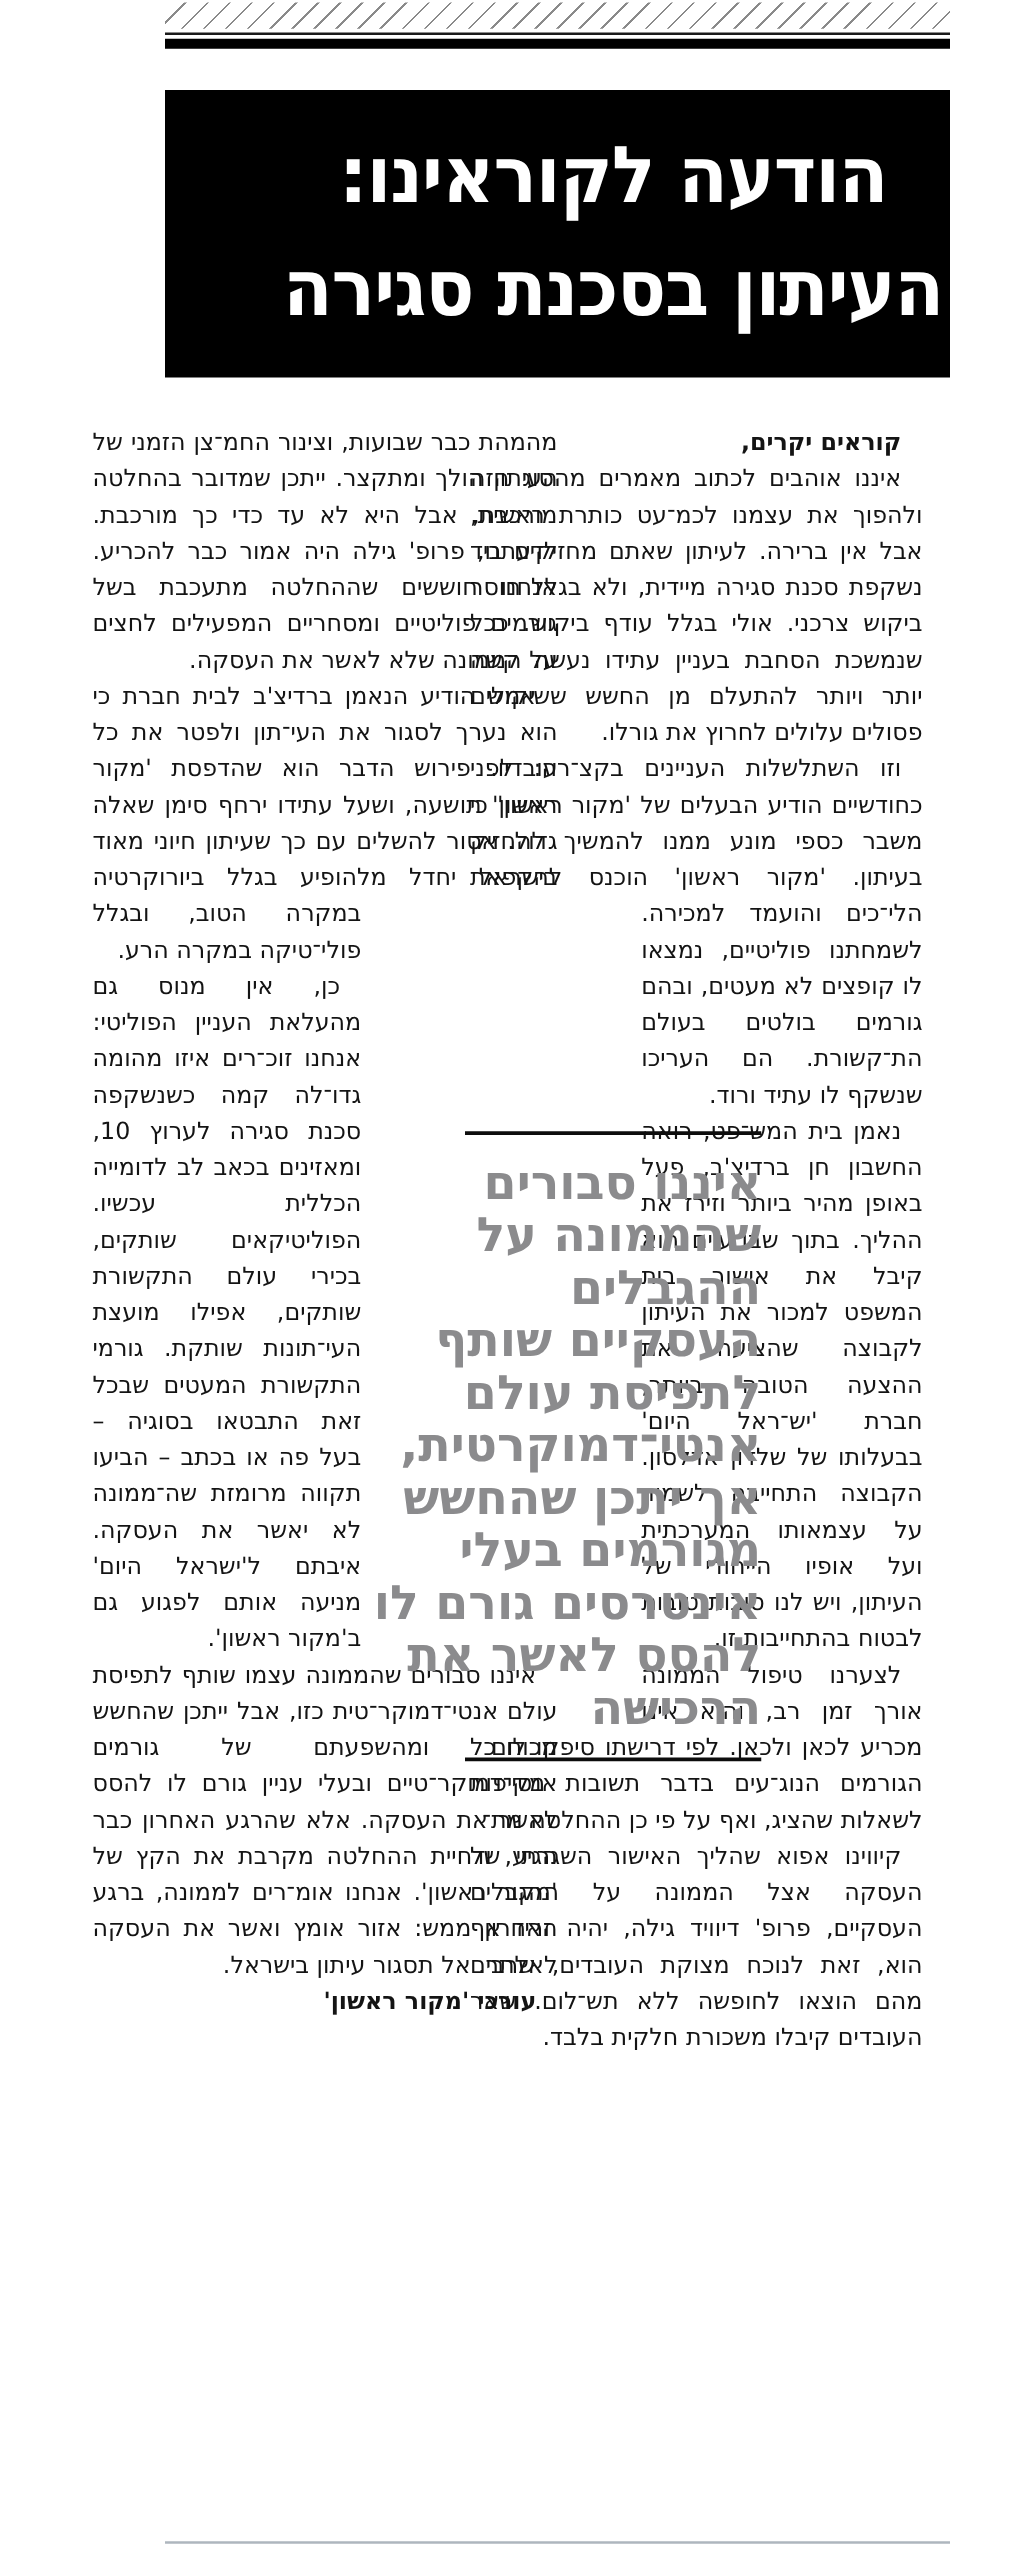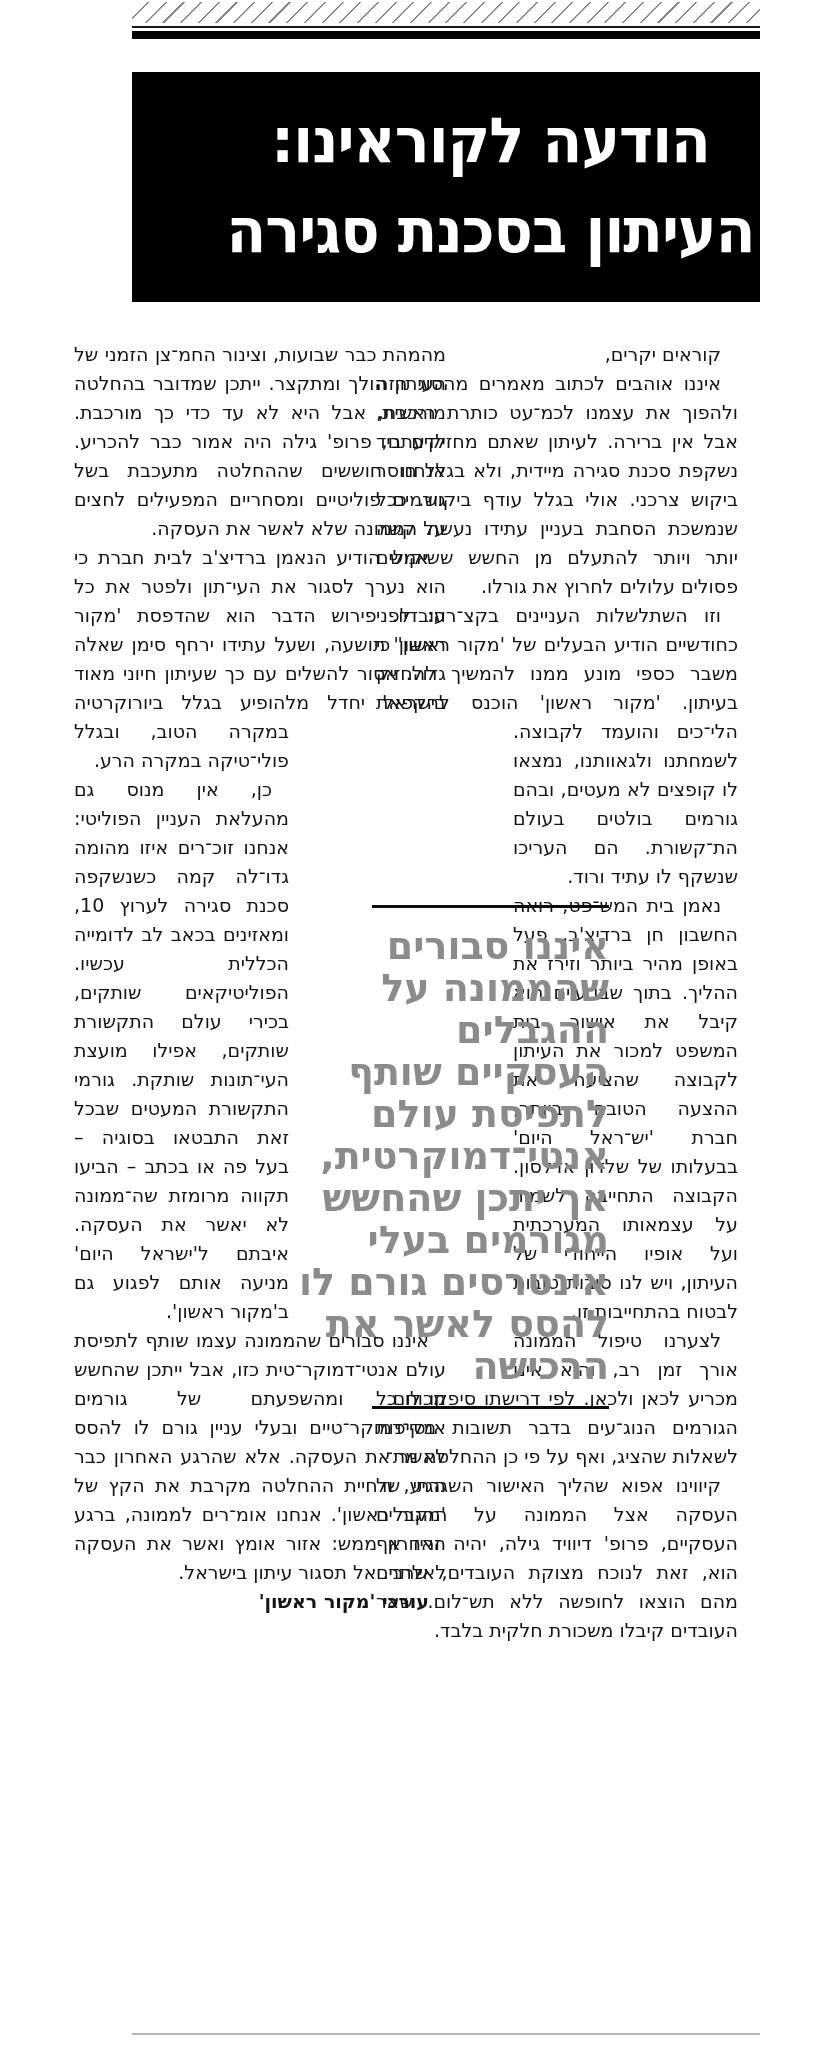--- a/index.html
+++ b/index.html
@@ -44,21 +44,21 @@
   
   .col {
     position:absolute; top:340px; direction:rtl;
     font-size:19px; line-height:29px;
     text-align:justify; overflow:hidden;
   }
   .col-right { right:22px;  width:362px; height:1695px; }
   .col-left  { left:20px;   width:372px; height:1695px; }
   .col p { margin:0; text-indent:17px; }
   .col p.noindent { text-indent:0; }
-  .salutation { font-weight:normal; text-indent:0; }
+  .salutation { font-weight:bold; text-indent:0; }
   .signature { font-weight:bold; margin-top:3px; text-indent:0; }
 
   
   .cut-left  { float:left;  width:128px; height:645px; margin-right:9px; }
   .cut-right { float:right; width:148px; height:600px; margin-left:9px; }
 
   
   .pullquote {
     position:absolute; left:243px; top:905px; width:312px;
     direction:rtl; text-align:right;
@@ -92,21 +92,21 @@
   </div>
 
   <div class="headline-box">
     <div class="hl first">הודעה לקוראינו:</div>
     <div class="hl">העיתון בסכנת סגירה</div>
   </div>
 
   <div class="col col-right">
     <p class="salutation">קוראים יקרים,</p>
     <p>איננו אוהבים לכתוב מאמרים מהסוג הזה ולהפוך את עצמנו לכמ־עט כותרת ראשית, אבל אין ברירה. לעיתון שאתם מחזיקים ביד נשקפת סכנת סגירה מיידית, ולא בגלל חוסר ביקוש צרכני. אולי בגלל עודף ביקוש. ככל שנמשכת הסחבת בעניין עתידו נעשה קשה יותר ויותר להתעלם מן החשש ששיקולים פסולים עלולים לחרוץ את גורלו.</p>
-    <p><span>וזו השתלשלות העניינים בקצ־רה: לפני כחודשיים הודיע הבעלים של 'מקור ראשון' כי משבר כספי מונע ממנו להמשיך להחזיק בעיתון. 'מקור ראשון' הוכנס להקפאת הלי־</span><span class="cut-left"></span><span>כים והועמד לקבוצה. לשמחתנו ולגאוותנו, נמצאו לו קופצים לא מעטים, ובהם גורמים בולטים בעולם הת־קשורת. הם העריכו שנשקף לו עתיד ורוד.</span></p>
+    <p><span>וזו השתלשלות העניינים בקצ־רה: לפני כחודשיים הודיע הבעלים של 'מקור ראשון' כי משבר כספי מונע ממנו להמשיך להחזיק בעיתון. 'מקור ראשון' הוכנס להקפאת הלי־</span><span class="cut-left"></span><span>כים והועמד למכירה. לשמחתנו פוליטיים, נמצאו לו קופצים לא מעטים, ובהם גורמים בולטים בעולם הת־קשורת. הם העריכו שנשקף לו עתיד ורוד.</span></p>
     <p>נאמן בית המש־פט, רואה החשבון חן ברדיצ'ב, פעל באופן מהיר ביותר וזירז את ההליך. בתוך שבו־עיים הוא קיבל את אישור בית המשפט למכור את העיתון לקבוצה שהציעה את ההצעה הטובה ביותר, חברת 'יש־ראל היום' בבעלותו של שלדון אדלסון. הקבוצה התחייבה לשמור על עצמאותו המערכתית ועל אופיו הייחודי של העיתון, ויש לנו סיבות טובות לבטוח בהתחייבות זו.</p>
     <p>לצערנו טיפול הממונה אורך זמן רב, והוא אינו מכריע לכאן ולכאן. לפי דרישתו סיפקו לו כל הגורמים הנוג־עים בדבר תשובות מקיפות לשאלות שהציג, ואף על פי כן ההחלטה מת־</p>
     <p>קיווינו אפוא שהליך האישור השגרתי של העסקה אצל הממונה על ההגבלים העסקיים, פרופ' דיוויד גילה, יהיה זריז אף הוא, זאת לנוכח מצוקת העובדים, שרבים מהם הוצאו לחופשה ללא תש־לום. שאר העובדים קיבלו משכורת חלקית בלבד.</p>
   </div>
 
   <div class="col col-left">
     <p class="noindent">מהמהת כבר שבועות, וצינור החמ־צן הזמני של העיתון הולך ומתקצר. ייתכן שמדובר בהחלטה מורכבת, אבל היא לא עד כדי כך מורכבת. לדעתנו, פרופ' גילה היה אמור כבר להכריע. אנחנו חוששים שההחלטה מתעכבת בשל גורמים פוליטיים ומסחריים המפעילים לחצים על הממונה שלא לאשר את העסקה.</p>
     <p><span>אמש הודיע הנאמן ברדיצ'ב לבית חברת כי הוא נערך לסגור את העי־תון ולפטר את כל עובדיו. פירוש הדבר הוא שהדפסת 'מקור ראשון' תושעה, ושעל עתידו ירחף סימן שאלה גדול. אסור להשלים עם כך שעיתון חיוני מאוד בישראל יחדל מלהופיע בגלל </span><span class="cut-right"></span><span>ביורוקרטיה במקרה הטוב, ובגלל פולי־טיקה במקרה הרע.</span></p>
     <p>כן, אין מנוס גם מהעלאת העניין הפוליטי: אנחנו זוכ־רים איזו מהומה גדו־לה קמה כשנשקפה סכנת סגירה לערוץ 10, ומאזינים בכאב לב לדומייה הכללית עכשיו. הפוליטיקאים שותקים, בכירי עולם התקשורת שותקים, אפילו מועצת העי־תונות שותקת. גורמי התקשורת המעטים שבכל זאת התבטאו בסוגיה – בעל פה או בכתב – הביעו תקווה מרומזת שה־ממונה לא יאשר את העסקה. איבתם ל'ישראל היום' מניעה אותם לפגוע גם ב'מקור ראשון'.</p>
     <p>איננו סבורים שהממונה עצמו שותף לתפיסת עולם אנטי־דמוקר־טית כזו, אבל ייתכן שהחשש מכוחם ומהשפעתם של גורמים אנטי־דמוקר־טיים ובעלי עניין גורם לו להסס לאשר את העסקה. אלא שהרגע האחרון כבר הגיע, ודחיית ההחלטה מקרבת את הקץ של 'מקור ראשון'. אנחנו אומ־רים לממונה, ברגע האחרון ממש: אזור אומץ ואשר את העסקה לאלתר. אל תסגור עיתון בישראל.</p>

